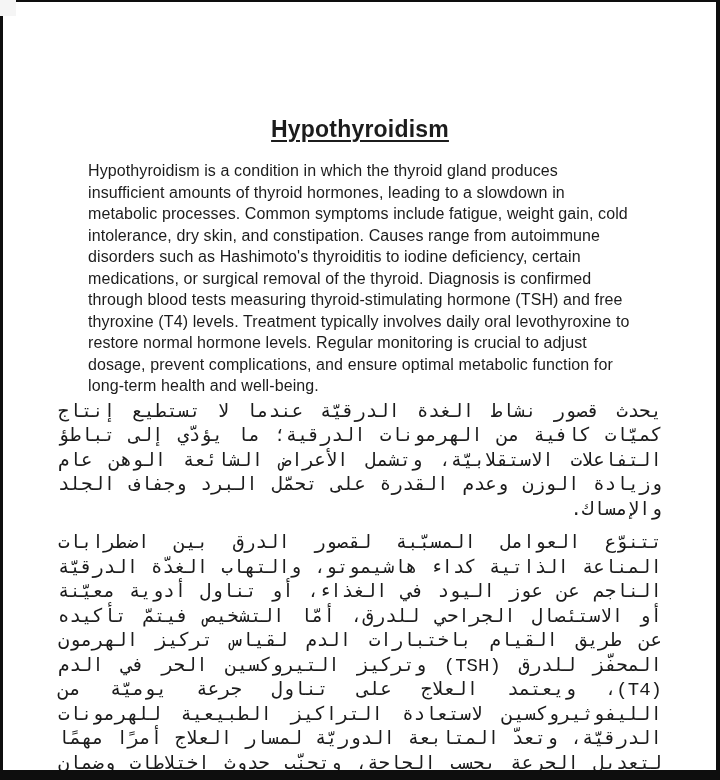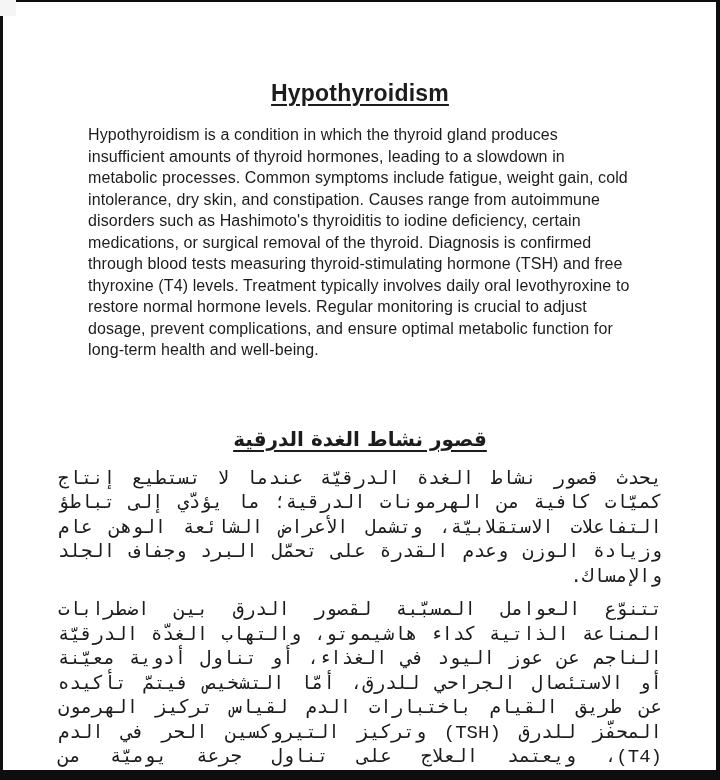--- a/index.html
+++ b/index.html
@@ -32,21 +32,21 @@
     width: 16px; height: 16px;
     background: #f5f5f5;
     z-index: 6;
   }
 
   .page {
     position: relative;
     width: 100%;
     height: 100%;
     box-sizing: border-box;
-    padding-top: 80px;
+    padding-top: 116px;
   }
 
   .en-title {
     font-size: 23px;
     font-weight: bold;
     text-align: center;
     text-decoration: underline;
     text-decoration-thickness: 2px;
     text-underline-offset: 3px;
     margin: 0 0 17px 0;
@@ -95,19 +95,18 @@
 <div class="edge edge-right"></div>
 <div class="edge edge-bottom"></div>
 <div class="corner-notch"></div>
 
 <div class="page">
 
   <h1 class="en-title">Hypothyroidism</h1>
 
   <p class="en-paragraph">Hypothyroidism is a condition in which the thyroid gland produces insufficient amounts of thyroid hormones, leading to a slowdown in metabolic processes. Common symptoms include fatigue, weight gain, cold intolerance, dry skin, and constipation. Causes range from autoimmune disorders such as Hashimoto's thyroiditis to iodine deficiency, certain medications, or surgical removal of the thyroid. Diagnosis is confirmed through blood tests measuring thyroid-stimulating hormone (TSH) and free thyroxine (T4) levels. Treatment typically involves daily oral levothyroxine to restore normal hormone levels. Regular monitoring is crucial to adjust dosage, prevent complications, and ensure optimal metabolic function for long-term health and well-being.</p>
 
-  <h2 class="ar-title">قصور نشاط الغدة الدرقية</h2>
 
   <p class="ar-paragraph">يحدث قصور نشاط الغدة الدرقيّة عندما لا تستطيع إنتاج كميّات كافية من الهرمونات الدرقية؛ ما يؤدّي إلى تباطؤ التفاعلات الاستقلابيّة، وتشمل الأعراض الشائعة الوهن عام وزيادة الوزن وعدم القدرة على تحمّل البرد وجفاف الجلد والإمساك.</p>
 
   <p class="ar-paragraph">تتنوّع العوامل المسبّبة لقصور الدرق بين اضطرابات المناعة الذاتية كداء هاشيموتو، والتهاب الغدّة الدرقيّة الناجم عن عوز اليود في الغذاء، أو تناول أدوية معيّنة أو الاستئصال الجراحي للدرق، أمّا التشخيص فيتمّ تأكيده عن طريق القيام باختبارات الدم لقياس تركيز الهرمون المحفّز للدرق (TSH) وتركيز التيروكسين الحر في الدم (T4)، ويعتمد العلاج على تناول جرعة يوميّة من الليفوثيروكسين لاستعادة التراكيز الطبيعية للهرمونات الدرقيّة، وتعدّ المتابعة الدوريّة لمسار العلاج أمرًا مهمًا لتعديل الجرعة بحسب الحاجة، وتجنّب حدوث اختلاطات وضمان وظيفة استقلابيّة مثلى تحافظ على صحّة الجسم على المدى الطويل.</p>
 
 </div>
 
 </body></html>

